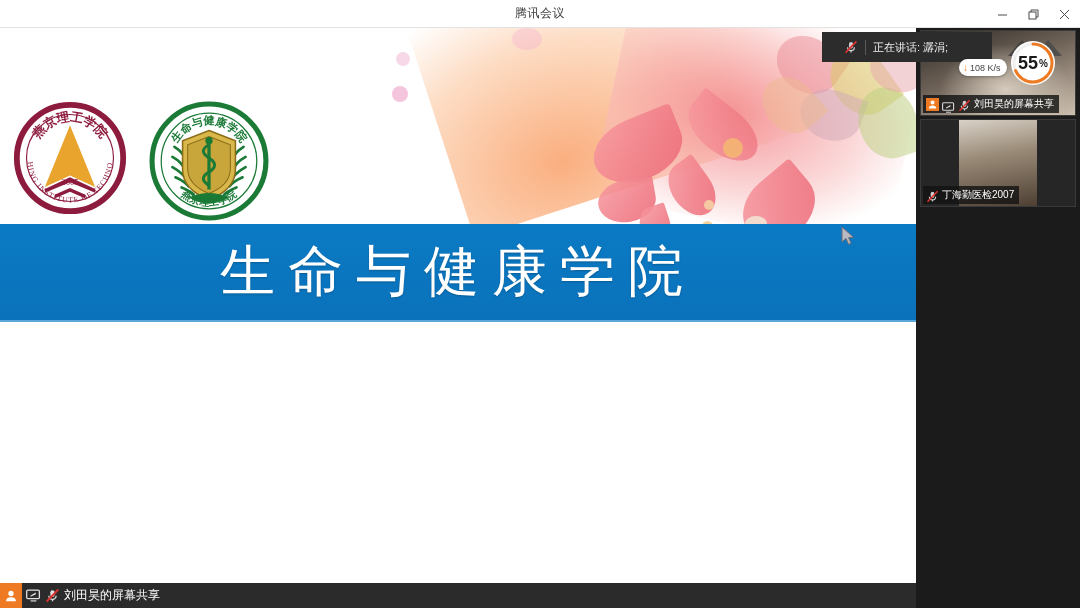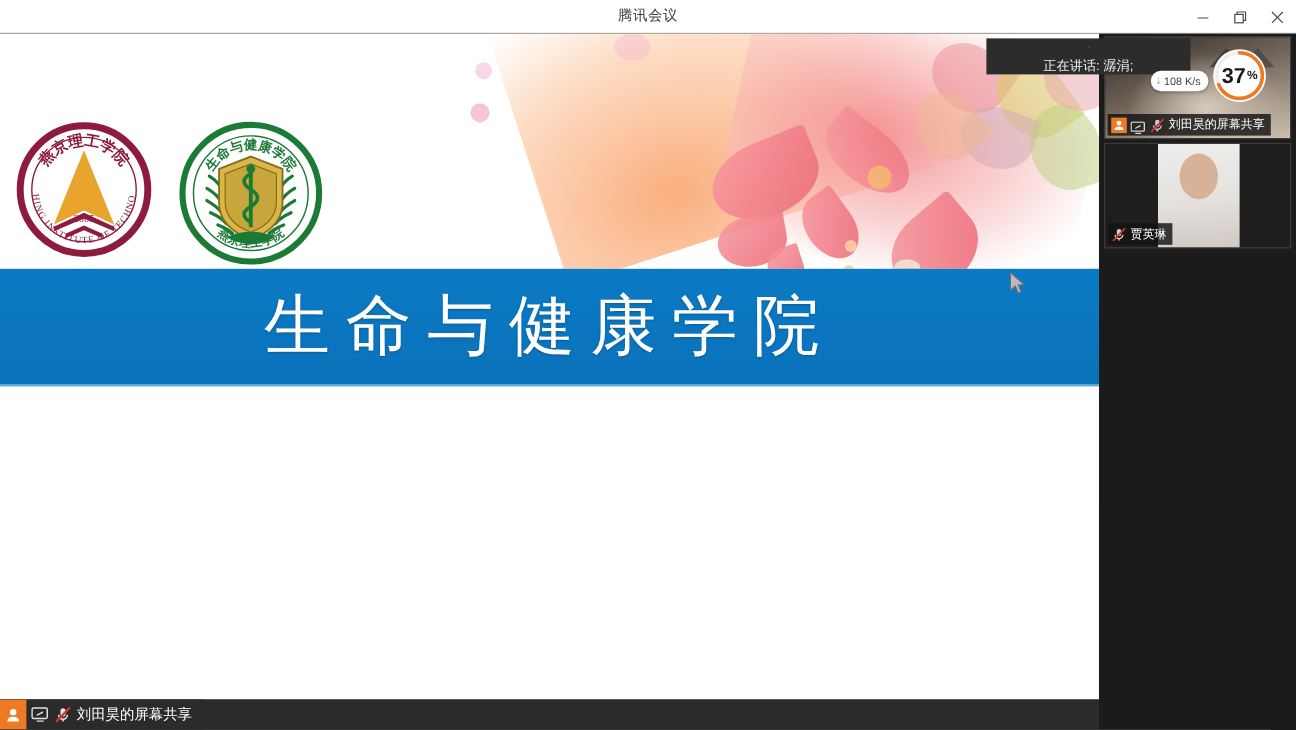--- a/index.html
+++ b/index.html
@@ -119,21 +119,21 @@
   }
   .icon-share {
     width: 13px; height: 11px; flex: none;
   }
   .icon-mic-muted { width: 13px; height: 13px; flex: none; }
 
   
   .toast {
     position: absolute; left: 822px; top: 32px; width: 170px; height: 30px;
     background: #2c2c2c; display: flex; align-items: center; gap: 7px;
-    padding: 0 8px; z-index: 40; flex-direction: column;
+    padding: 0 22px; z-index: 40;
   }
   .toast .divider { width: 1px; height: 15px; background: #5a5a5a; }
   .toast .txt { color: #efefef; font-size: 11px; white-space: nowrap; }
 
   
   .wm {
     position: absolute; right: 4px; top: 34px; z-index: 41; opacity: .85;
   }
 
   
@@ -311,21 +311,21 @@
     <span class="arrow">↓</span>
     <span class="spd">108 K/s</span>
   </div>
 
   <svg class="pct-ring" viewBox="0 0 46 46">
     <circle cx="23" cy="23" r="22" fill="#ffffff"></circle>
     <circle cx="23" cy="23" r="19" fill="none" stroke="#efefef" stroke-width="3"></circle>
     <circle id="ringArc" cx="23" cy="23" r="19" fill="none" stroke="#ee7b23" stroke-width="3" stroke-linecap="round" transform="rotate(-90 23 23)" stroke-dasharray="119.4" stroke-dashoffset="38.2"></circle>
   </svg>
   <div class="pct-label">
-    <span>37</span>
+    <span>55</span>
     <span class="unit">%</span>
   </div>
 
   <div class="sidebar">
 
     <div class="tile first">
       <div class="tile-video" style="background:linear-gradient(160deg,#2e2a26 0%,#6f6358 45%,#cdbfae 100%);"></div>
       <div class="tile-video" style="background:radial-gradient(ellipse at 55% 70%, rgba(225,215,200,.85) 0%, rgba(60,52,45,0) 55%);"></div>
       <div class="name-chip">
         <span class="icon-host">
@@ -347,37 +347,36 @@
               <path d="M3.6 7.2 a3.4 3.4 0 0 0 6.8 0" fill="none" stroke="#cfcfcf" stroke-width="1.2"></path>
               <line x1="7" y1="10.6" x2="7" y2="12.4" stroke="#cfcfcf" stroke-width="1.2"></line>
               <line x1="1.6" y1="12.6" x2="12.4" y2="1.4" stroke="#e03030" stroke-width="1.6"></line>
             </svg>
         </span>
         <span class="label">刘田昊的屏幕共享</span>
       </div>
     </div>
 
 
-
     <div class="tile">
-      <div class="tile-video" style="background:#1e1e1e;"></div>
-      <div style="position:absolute;left:44px;top:0;width:68px;height:88px;background:linear-gradient(175deg,#efeeec 0%,#e4e0dc 55%,#cfc8c2 100%);"></div>
-      <div style="position:absolute;left:62px;top:8px;width:32px;height:38px;border-radius:50%;background:#d6b298;"></div>
+      <div class="tile-video" style="background:#262626;"></div>
+      <div style="position:absolute;left:38px;top:0;width:78px;height:88px;background:linear-gradient(170deg,#d9d2c8 0%,#9a8b78 40%,#4a3c30 100%);"></div>
       <div class="name-chip">
         <span class="icon-mic-muted">
           <svg width="13" height="13" viewBox="0 0 14 14">
               <rect x="5" y="2" width="4" height="6.5" rx="2" fill="#cfcfcf"></rect>
               <path d="M3.6 7.2 a3.4 3.4 0 0 0 6.8 0" fill="none" stroke="#cfcfcf" stroke-width="1.2"></path>
               <line x1="7" y1="10.6" x2="7" y2="12.4" stroke="#cfcfcf" stroke-width="1.2"></line>
               <line x1="1.6" y1="12.6" x2="12.4" y2="1.4" stroke="#e03030" stroke-width="1.6"></line>
             </svg>
         </span>
-        <span class="label">贾英琳</span>
+        <span class="label">丁海勤医检2007</span>
       </div>
     </div>
+
 
 
   </div>
 
   <div class="bottombar">
     <div class="bottom-chip">
       <span class="bottom-host">
         <svg width="12" height="12" viewBox="0 0 9 9">
             <circle cx="4.5" cy="2.6" r="2" fill="#fff"></circle>
             <path d="M0.8 8.4 q0 -3 3.7 -3 q3.7 0 3.7 3 Z" fill="#fff"></path>

